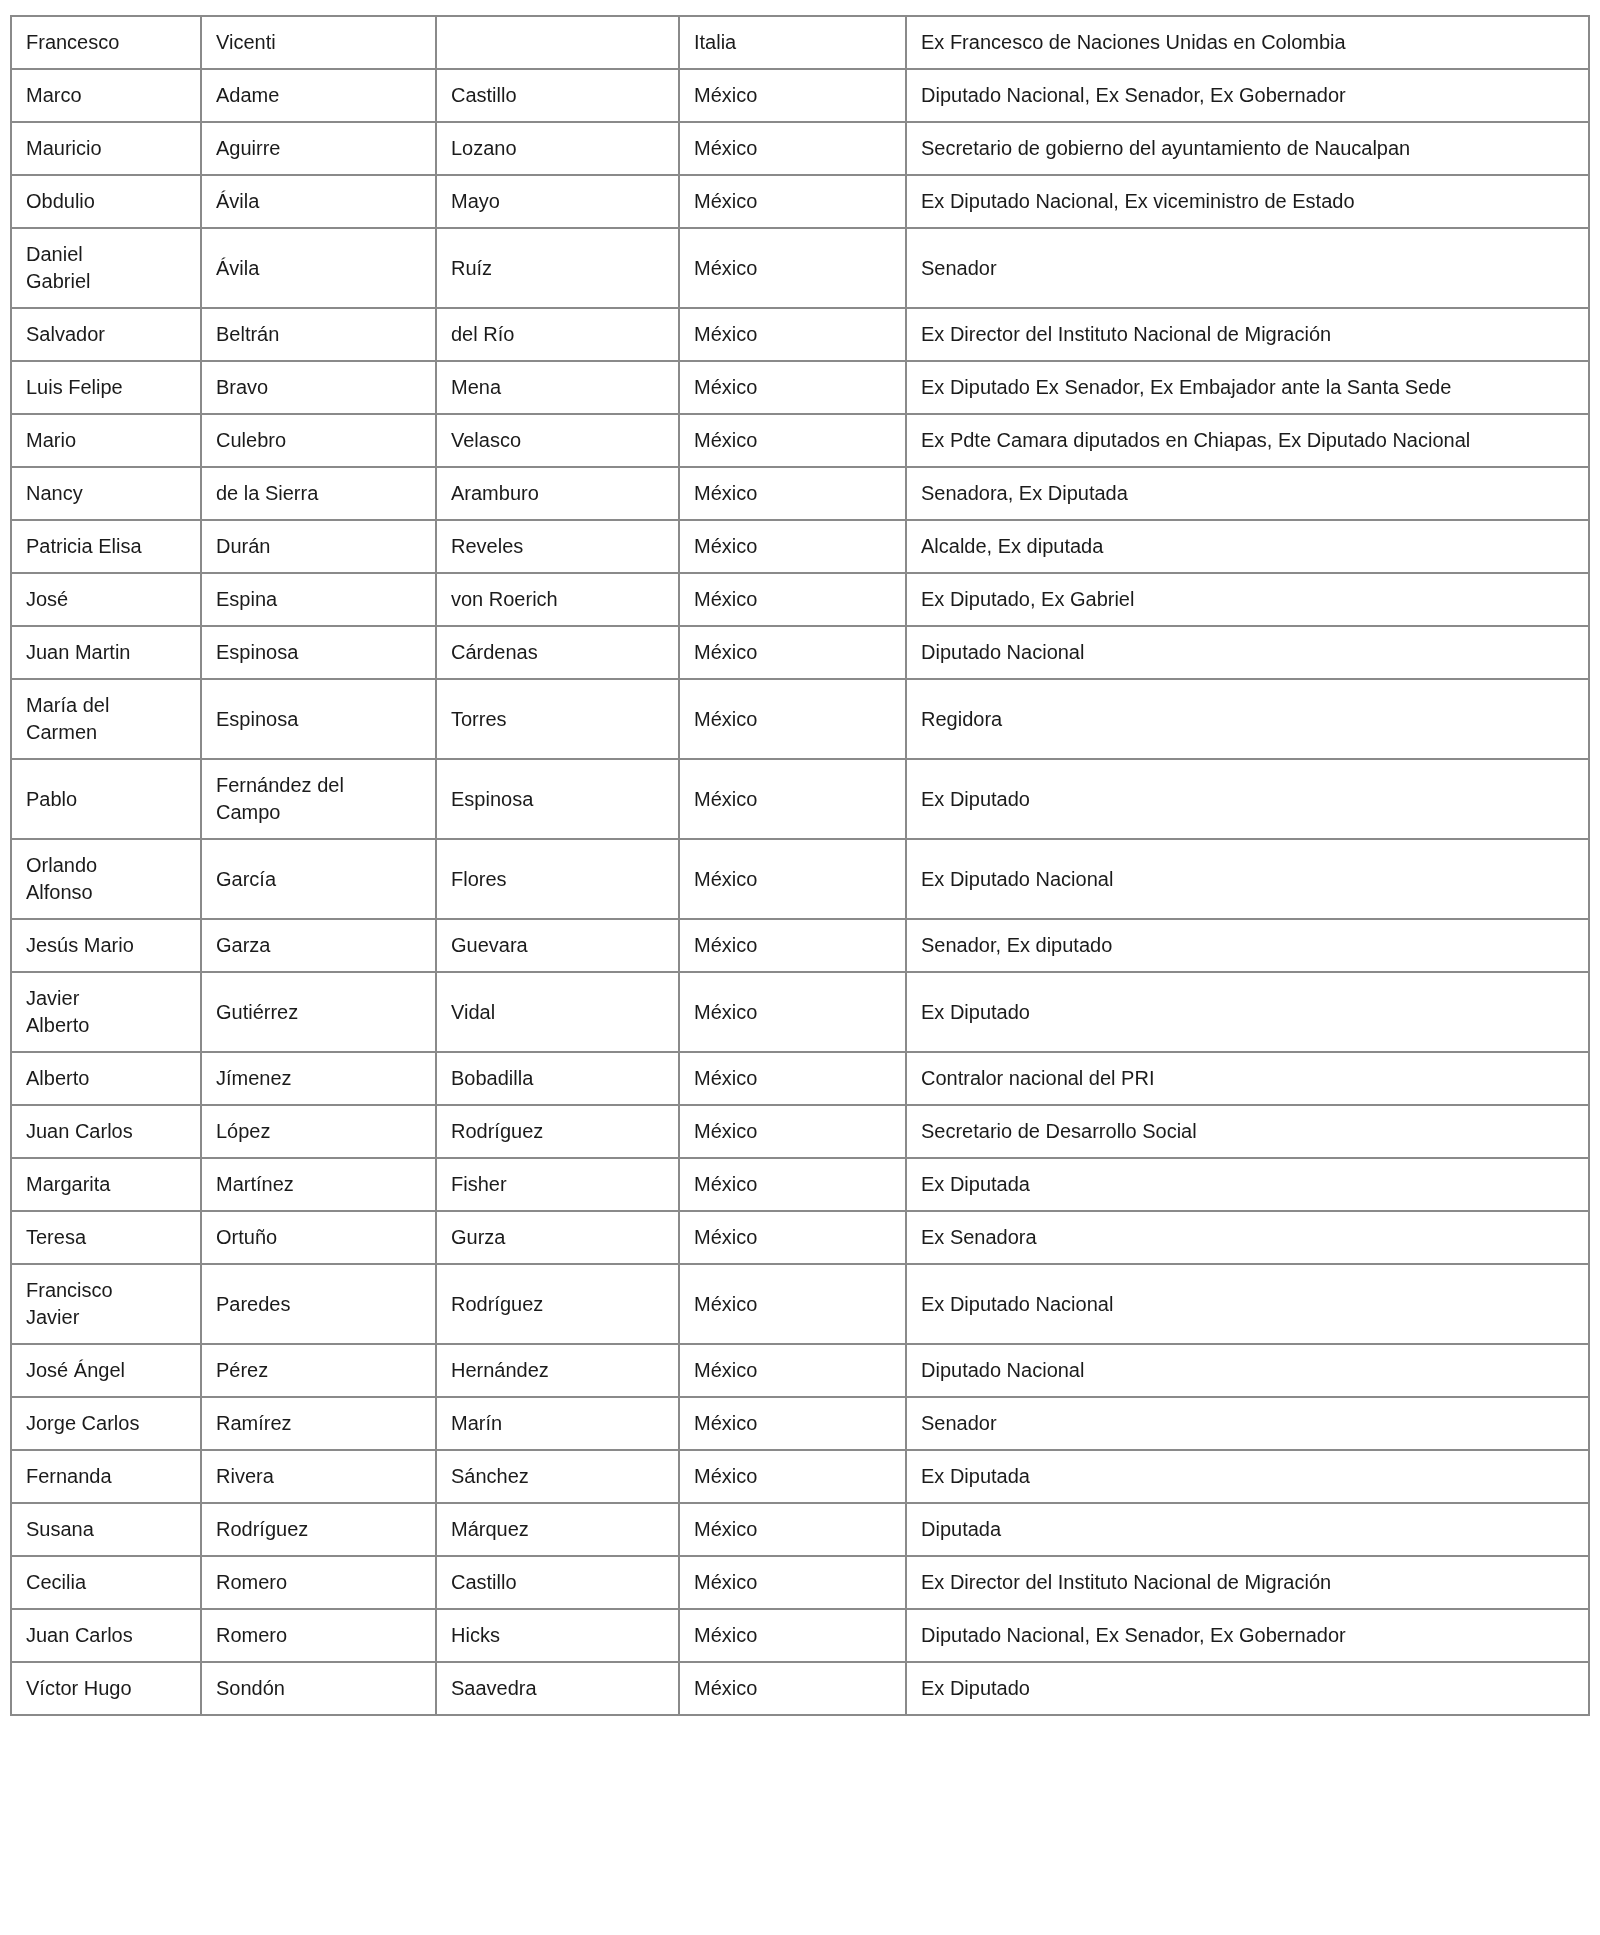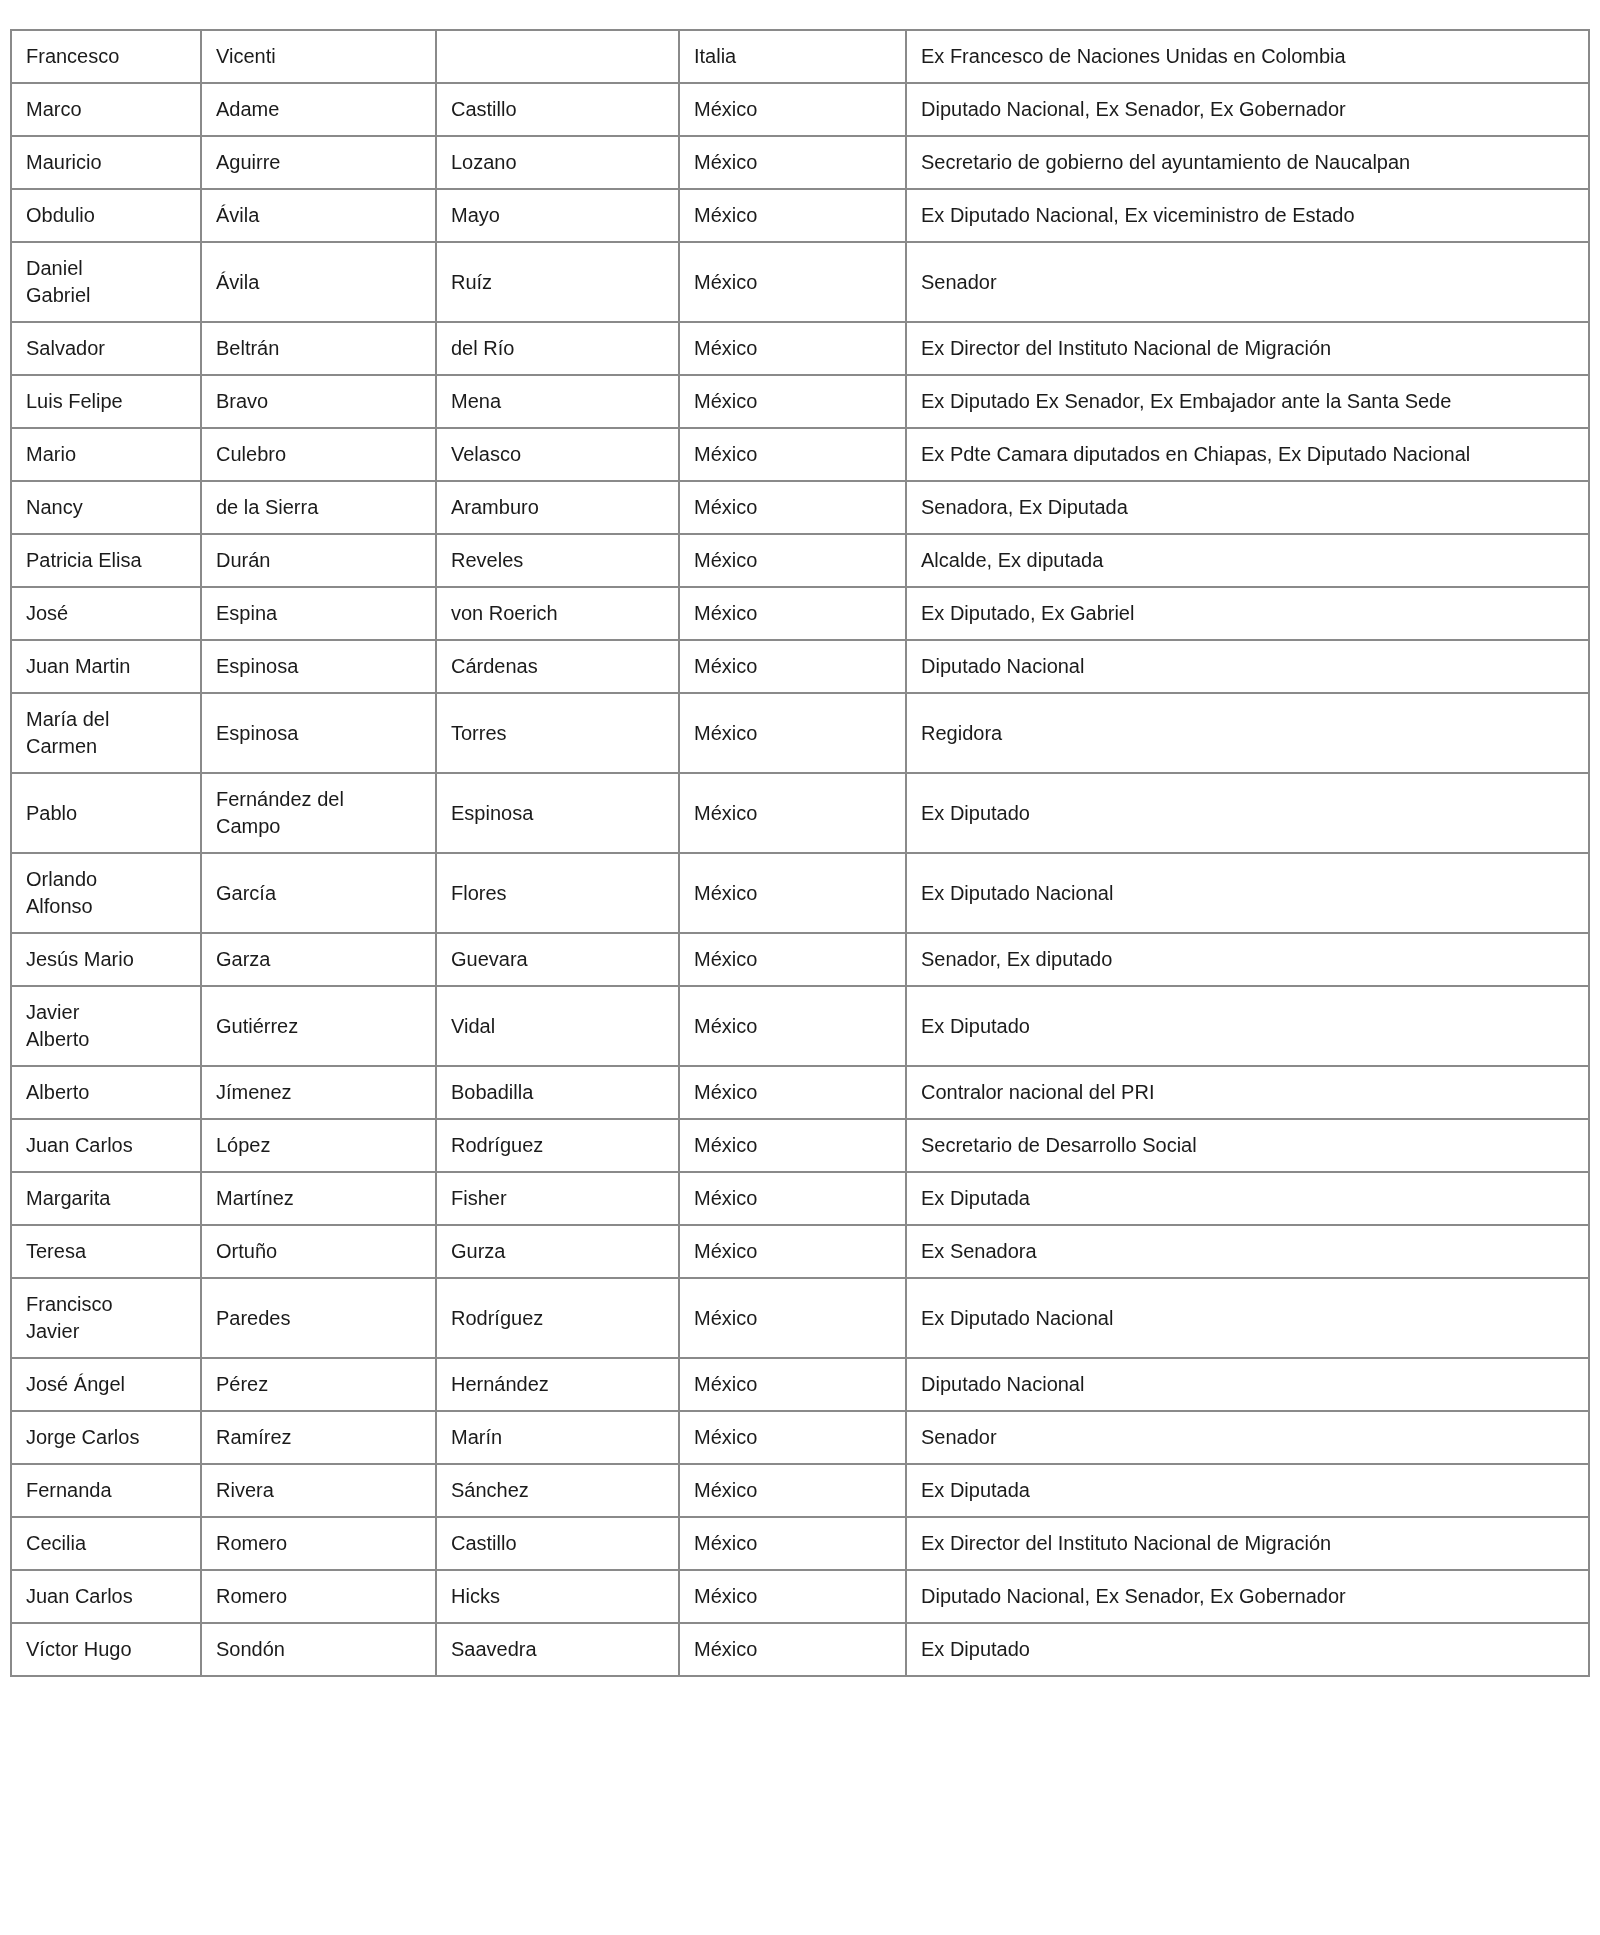--- a/index.html
+++ b/index.html
@@ -8,21 +8,21 @@
     background: #ffffff;
   }
   body {
     width: 1600px;
     height: 1935px;
     font-family: "Liberation Sans", sans-serif;
     color: #1b1b1b;
     overflow: hidden;
   }
   .page {
-    padding: 29px 0 0 10px;
+    padding: 15px 0 0 10px;
   }
   table.people-table {
     border-collapse: collapse;
     table-layout: fixed;
     width: 1578px;
     background: #ffffff;
     border: 2px solid #7f7f7f;
   }
   table.people-table td {
     border: 2px solid #8a8a8a;
@@ -228,20 +228,27 @@
           <td>Senador</td>
         </tr>
         <tr>
           <td>Fernanda</td>
           <td>Rivera</td>
           <td>Sánchez</td>
           <td>México</td>
           <td>Ex Diputada</td>
         </tr>
         <tr>
+          <td>Susana</td>
+          <td>Rodríguez</td>
+          <td>Márquez</td>
+          <td>México</td>
+          <td>Diputada</td>
+        </tr>
+        <tr>
           <td>Cecilia</td>
           <td>Romero</td>
           <td>Castillo</td>
           <td>México</td>
           <td>Ex Director del Instituto Nacional de Migración</td>
         </tr>
         <tr>
           <td>Juan Carlos</td>
           <td>Romero</td>
           <td>Hicks</td>

